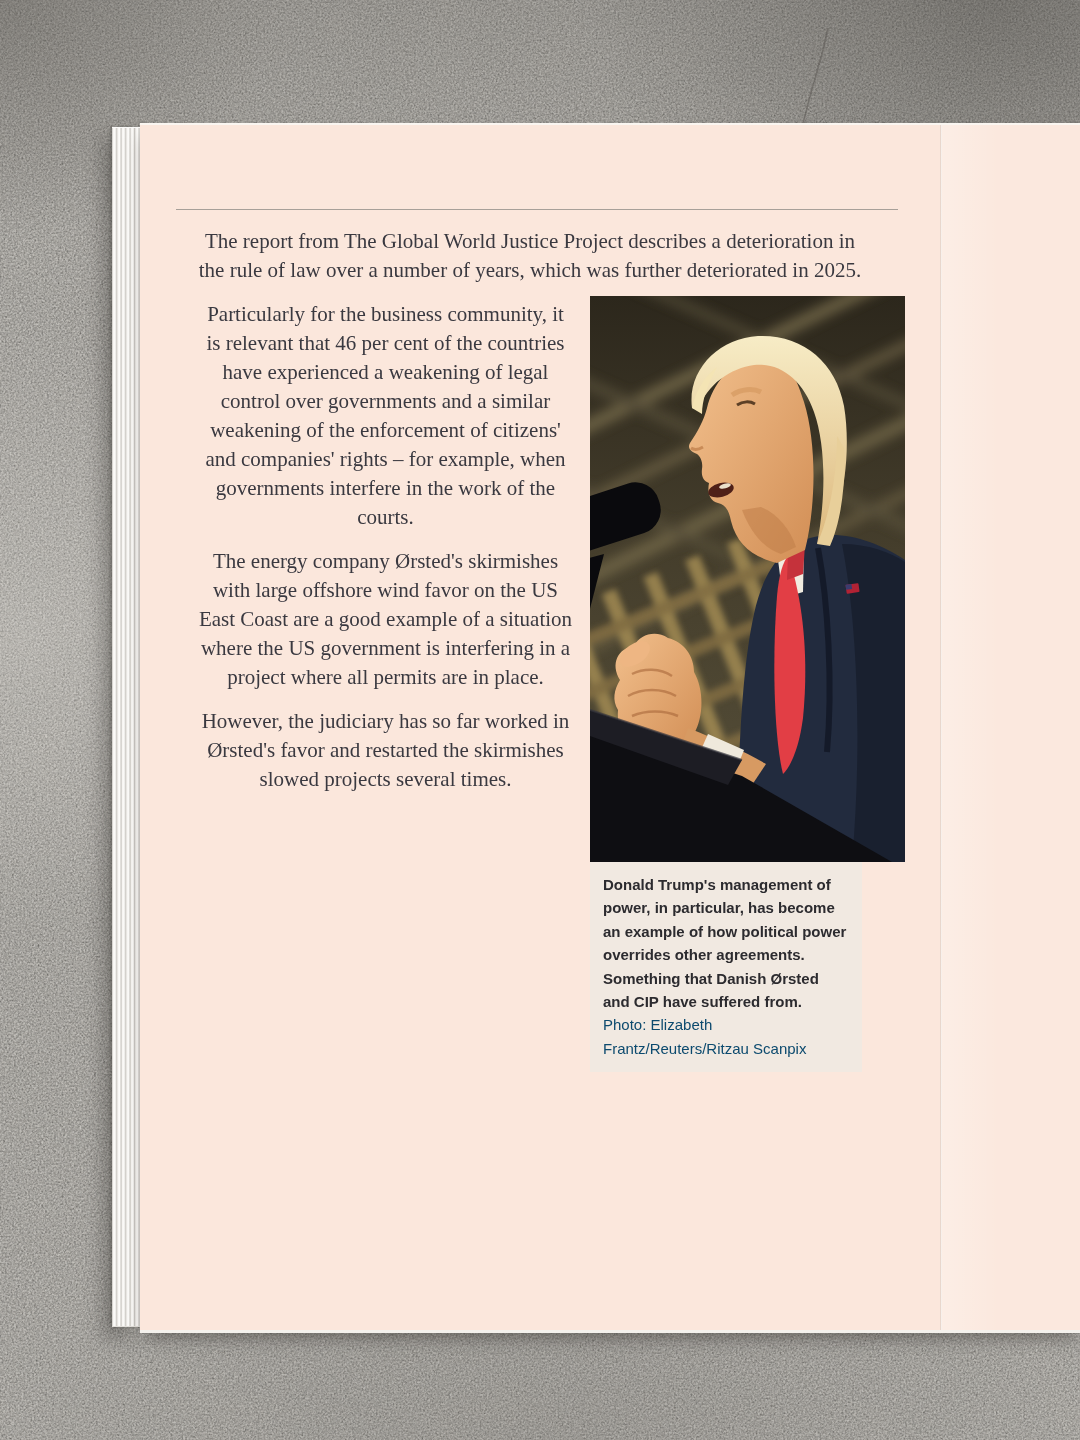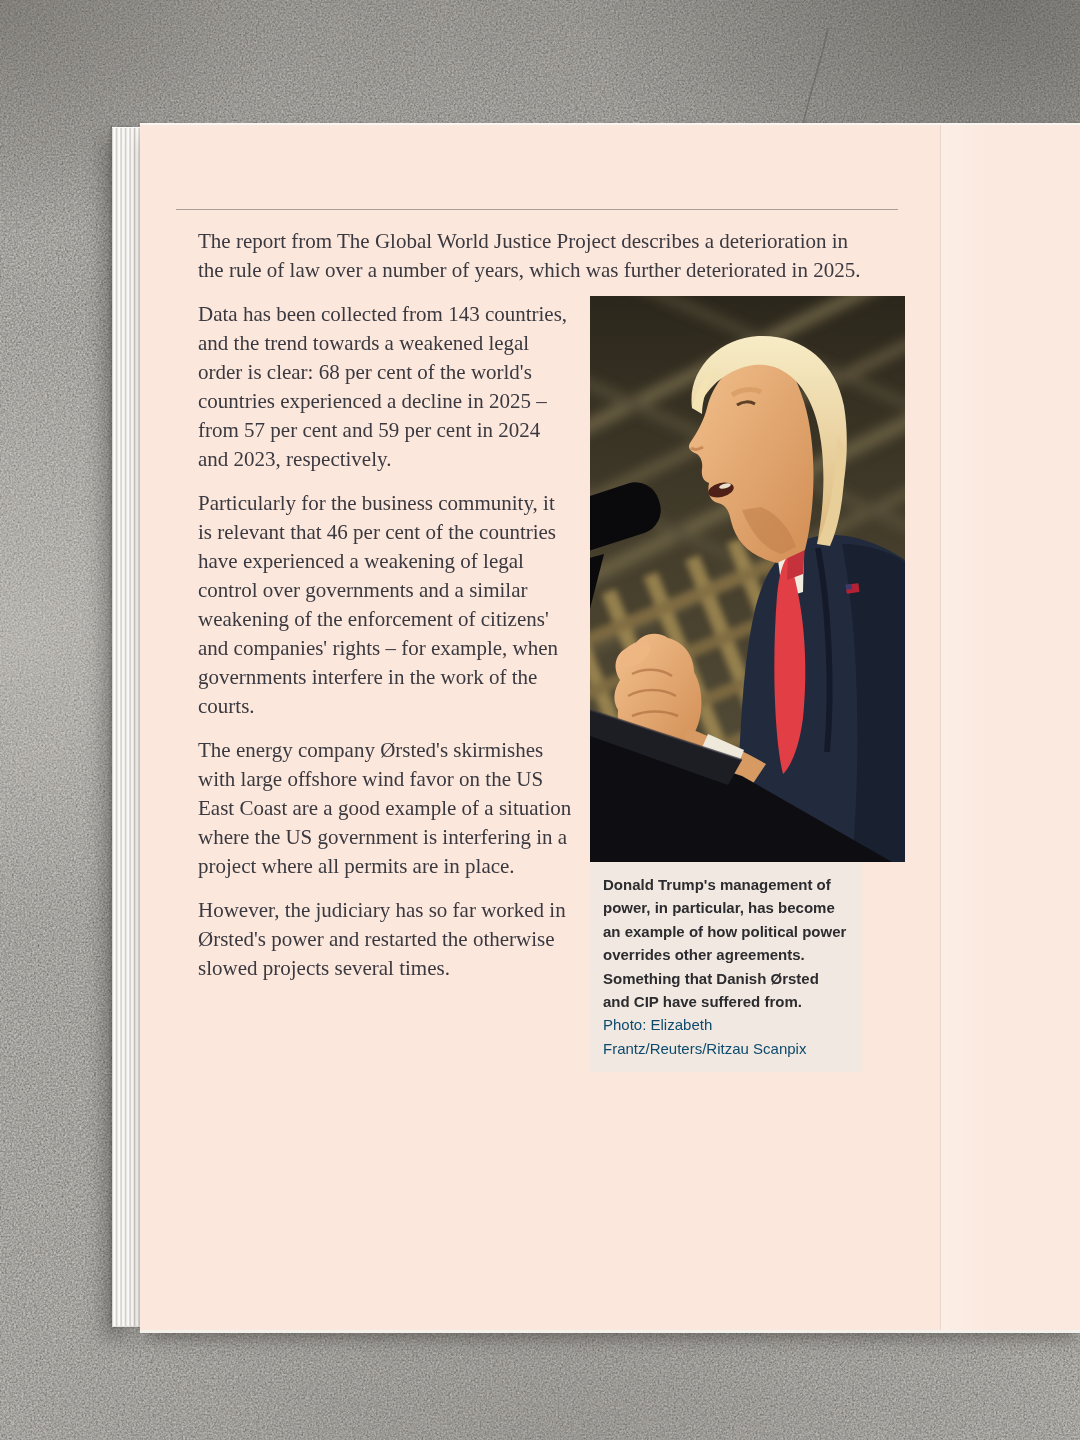--- a/index.html
+++ b/index.html
@@ -35,21 +35,21 @@
     background:linear-gradient(90deg, rgba(186,160,145,.40), rgba(255,255,255,.85));}
   .page-right-sheen{position:absolute;left:802px;right:0;top:0;bottom:0;
     background:linear-gradient(90deg, rgba(255,255,255,.28), rgba(255,255,255,.06) 40%);
     pointer-events:none;}
 
   
   .article{position:absolute;left:36px;top:84px;width:722px;}
   .rule{border-top:1px solid #a7a099;height:0;}
   .content{padding:17px 36px 0 22px;color:#3a3940;
     font-size:21px;line-height:29px;}
-  .content p{margin:0 0 15px 0;}
+  .content p{margin:0 0 15px 0;text-align:center;}
 
   figure.photo-figure{float:right;width:272px;margin:-4px 0 14px 17px;padding:0;}
   figure.photo-figure svg{display:block;width:315px;height:566px;}
   figcaption{display:block;background:#f1e9e1;min-height:161px;
     padding:11px 14px 12px 13px;
     font-family:"Liberation Sans","DejaVu Sans",sans-serif;
     font-size:15px;line-height:23.4px;}
   figcaption .cap{display:block;font-weight:bold;color:#2c2b2f;}
   figcaption .credit{display:block;color:#0c4a6e;font-weight:normal;}
 </style>
@@ -206,21 +206,20 @@
               <path d="M0,414 L152,464" stroke="#34343d" stroke-width="2" fill="none" opacity=".7"></path>
             </g>
           </svg>
 
           <figcaption>
             <span class="cap">Donald Trump's management of power, in particular, has become an example of how political power overrides other agreements. Something that Danish Ørsted and CIP have suffered from.</span>
             <span class="credit">Photo: Elizabeth Frantz/Reuters/Ritzau Scanpix</span>
           </figcaption>
         </figure>
 
-        <p>Data has been collected from 143 countries, and the trend towards a weakened legal order is clear: 68 per cent of the world's countries experienced a decline in 2025 – from 57 per cent and 59 per cent in 2024 and 2023, respectively.</p>
         <p>Particularly for the business community, it is relevant that 46 per cent of the countries have experienced a weakening of legal control over governments and a similar weakening of the enforcement of citizens' and companies' rights – for example, when governments interfere in the work of the courts.</p>
         <p>The energy company Ørsted's skirmishes with large offshore wind favor on the US East Coast are a good example of a situation where the US government is interfering in a project where all permits are in place.</p>
-        <p>However, the judiciary has so far worked in Ørsted's power and restarted the otherwise slowed projects several times.</p>
+        <p>However, the judiciary has so far worked in Ørsted's favor and restarted the skirmishes slowed projects several times.</p>
 
       </div>
     </div>
   </div>
 </div>
 
 </body></html>

